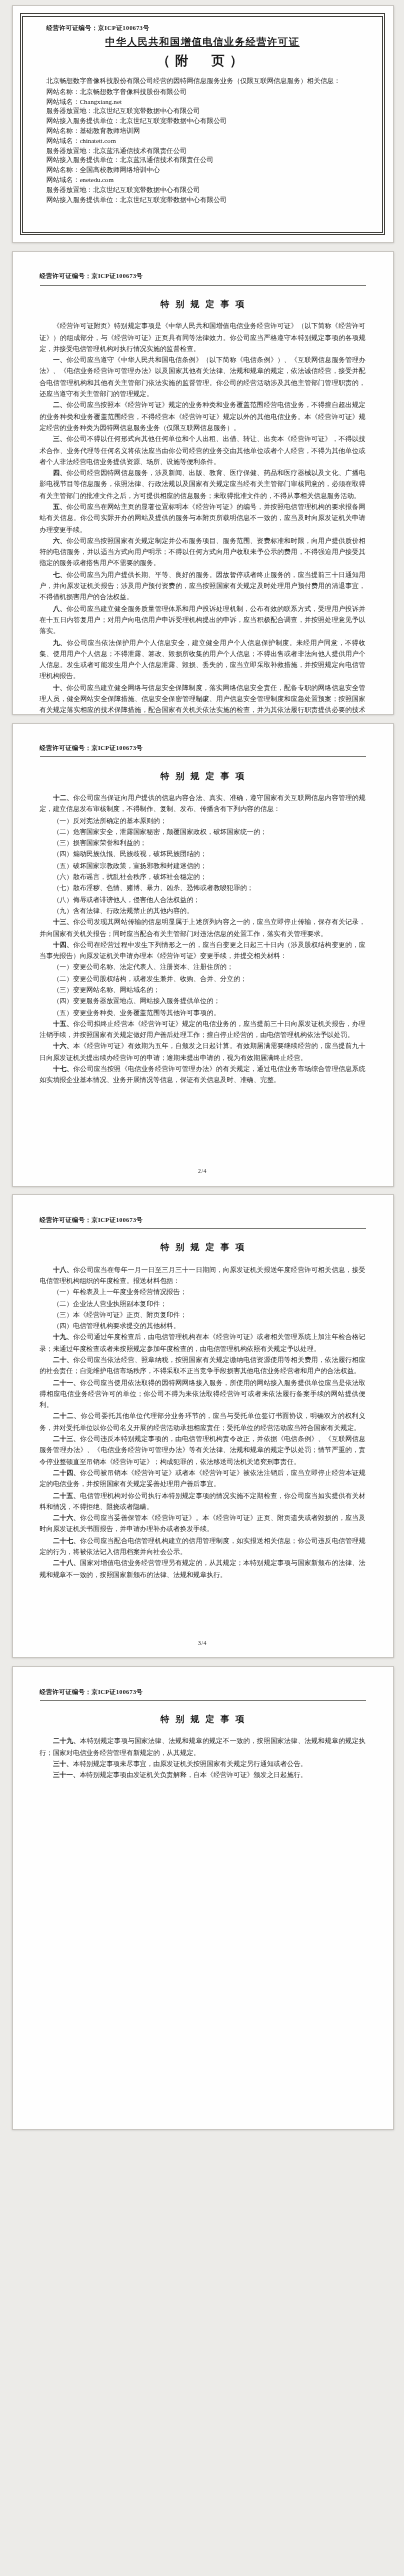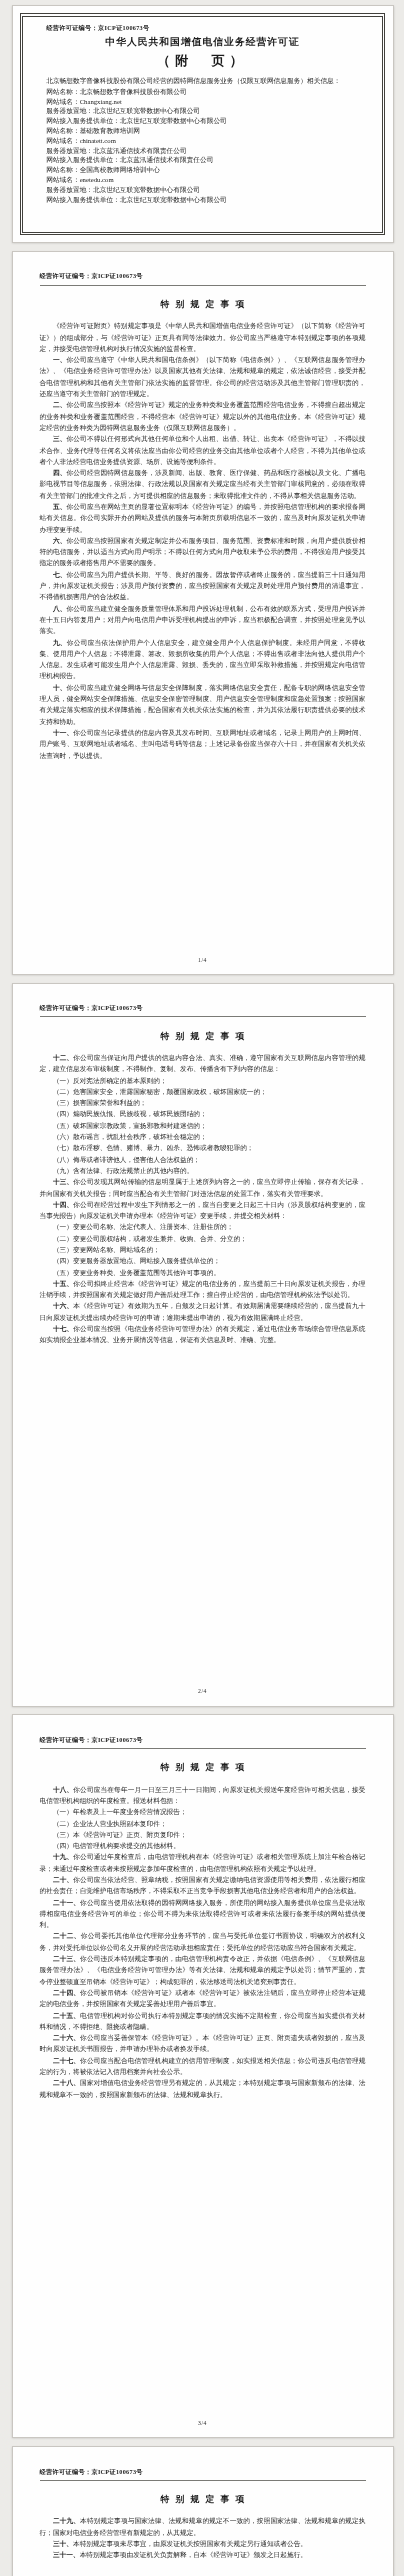--- a/index.html
+++ b/index.html
@@ -18,26 +18,26 @@
     box-shadow:0 0.5px 2.1px rgba(0,0,0,.18);
     box-sizing:border-box;
     position:relative;
     overflow:hidden;
   }
   
   .cert{height:238px;padding:7.2px;}
   .cert-frame{height:100%;border:1px solid #41403c;box-sizing:border-box;padding:1.5px;}
   .cert-inner{height:100%;border:0.5px solid #41403c;box-sizing:border-box;padding:7.2px 23px;overflow:hidden;}
   .cert-no{font-size:6.2px;font-weight:bold;letter-spacing:0.3px;}
-  .cert-title{text-align:center;font-size:9.8px;font-weight:bold;letter-spacing:1px;margin-top:3.1px;}
+  .cert-title{text-align:center;font-size:9.8px;font-weight:bold;letter-spacing:1px;margin-top:3.1px;text-decoration:underline;}
   .cert-sub{text-align:center;font-size:13px;font-weight:bold;letter-spacing:5.2px;margin-top:2.6px;}
   .cert-intro{font-size:6.7px;line-height:9.8px;margin:6.2px 0 1px;text-align:justify;}
   .cert-line{font-size:6.7px;line-height:9.8px;}
   
-  .page{height:724px;padding:20.6px 27px;box-sizing:border-box;}
+  .page{height:464px;padding:20.6px 27px;box-sizing:border-box;}
   .page-hdr{font-size:6.2px;font-weight:bold;padding-bottom:3.1px;border-bottom:0.5px solid #7a7a76;letter-spacing:0.3px;}
   .page-title{text-align:center;font-size:8.8px;font-weight:bold;letter-spacing:6.2px;margin:13.4px 0 9.3px;text-indent:6.2px;}
   .para,.item{
     font-size:6.7px;line-height:11.3px;margin:0;
     text-align:justify;text-indent:2em;color:#1d1d1d;
   }
   .lead{font-weight:bold;}
   .page-num{
     position:absolute;bottom:11.3px;left:0;right:0;
     text-align:center;font-size:5.7px;color:#2a2a2a;letter-spacing:0.5px;

